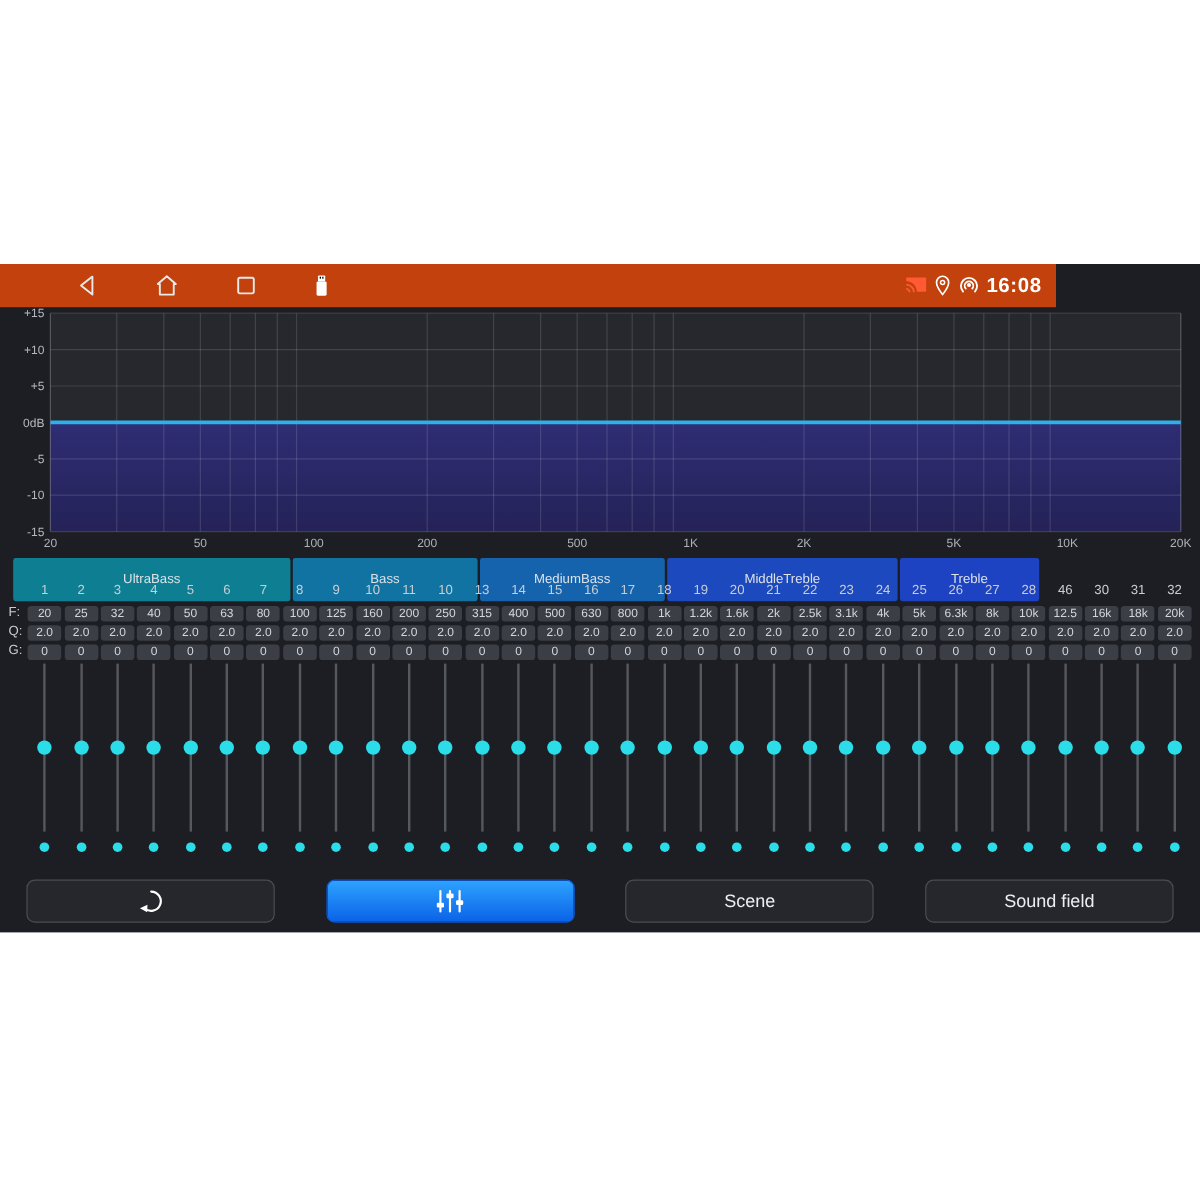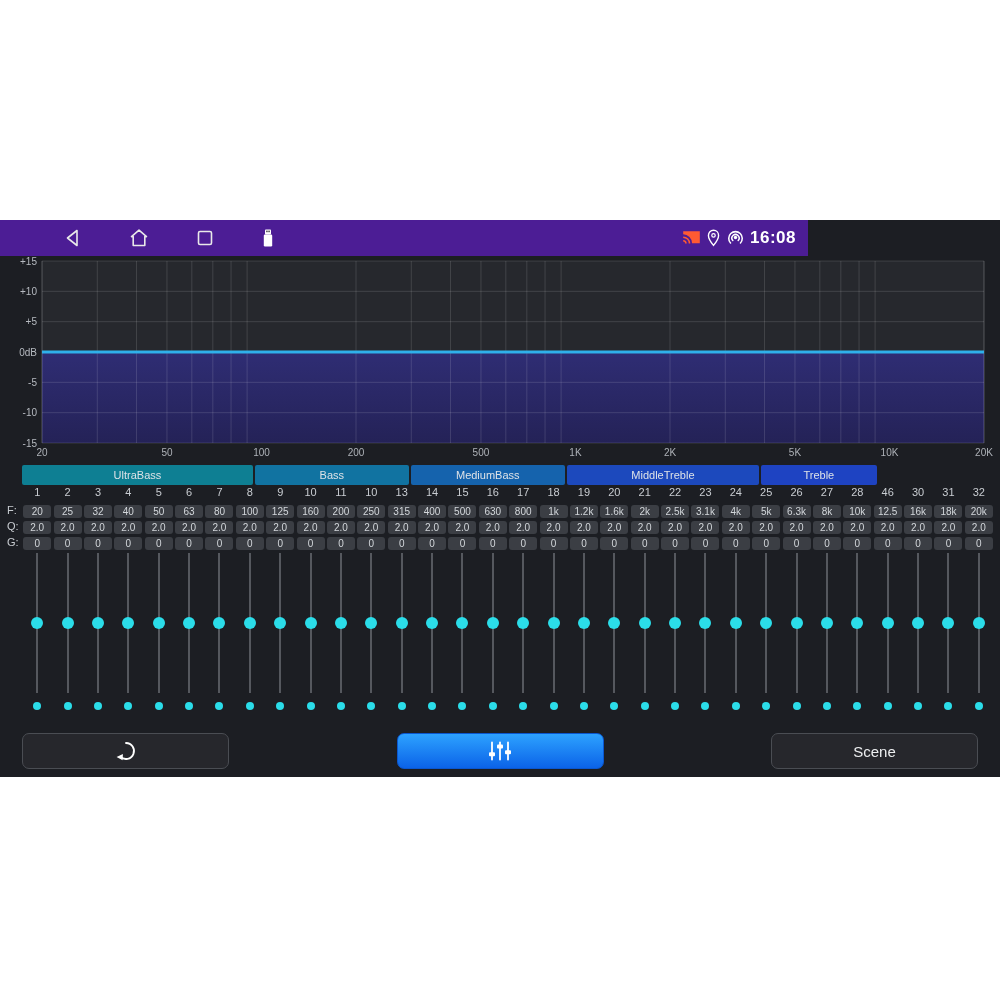--- a/index.html
+++ b/index.html
@@ -1,30 +1,30 @@
 <!DOCTYPE html>
 <html><head>
 <meta charset="utf-8">
 <style>
   html,body{margin:0;padding:0;background:#ffffff;}
   .page{position:relative;width:1000px;height:1000px;background:#ffffff;overflow:hidden;
         font-family:"Liberation Sans",sans-serif;}
   .device{position:absolute;left:0;top:220px;width:1000px;height:557px;background:#1c1e23;}
 
   
-  .status-bar{position:absolute;left:0;top:0;width:808px;height:36px;background:#4c1d95;}
+  .status-bar{position:absolute;left:0;top:0;width:880px;height:36px;background:#c2410c;}
   .nav-ico{position:absolute;top:8px;width:20px;height:20px;}
   .sb-right{position:absolute;right:12px;top:0;height:36px;display:flex;align-items:center;gap:5px;}
   .sb-time{color:#fff;font-size:17px;font-weight:bold;letter-spacing:.5px;}
 
   
   #eq-chart{position:absolute;left:0;top:36px;}
 
   
-  .band-row{position:absolute;left:22px;top:245px;width:972px;height:20px;display:flex;gap:2px;}
+  .band-row{position:absolute;left:11px;top:245px;width:972px;height:36px;display:flex;gap:2px;}
   .band{display:flex;align-items:center;justify-content:center;border-radius:2px;
         color:#dde2e7;font-size:11px;white-space:nowrap;overflow:hidden;}
 
   
   .cols{position:absolute;left:22px;width:972px;display:grid;
         grid-template-columns:repeat(32,1fr);justify-items:center;align-items:center;}
   .num-row{top:264px;height:16px;}
   .ch-num{color:#c9cdd2;font-size:11px;}
   .chips-f{top:284px;height:14px;}
   .chips-q{top:300px;height:14px;}
@@ -491,16 +491,17 @@
         <svg width="26" height="22" viewBox="0 0 26 22">
           <line x1="5" y1="2.5" x2="5" y2="19.5" stroke="#fff" stroke-width="1.8" stroke-linecap="round"></line>
           <line x1="13" y1="2.5" x2="13" y2="19.5" stroke="#fff" stroke-width="1.8" stroke-linecap="round"></line>
           <line x1="21" y1="2.5" x2="21" y2="19.5" stroke="#fff" stroke-width="1.8" stroke-linecap="round"></line>
           <rect x="2" y="12.2" width="6" height="4" rx="1" fill="#fff"></rect>
           <rect x="10" y="4.6" width="6" height="4" rx="1" fill="#fff"></rect>
           <rect x="18" y="10.2" width="6" height="4" rx="1" fill="#fff"></rect>
         </svg>
       </button>
       <button class="bbtn">Scene</button>
+      <button class="bbtn">Sound field</button>
     </div>
 
   </div>
 </div>
 
 </body></html>

